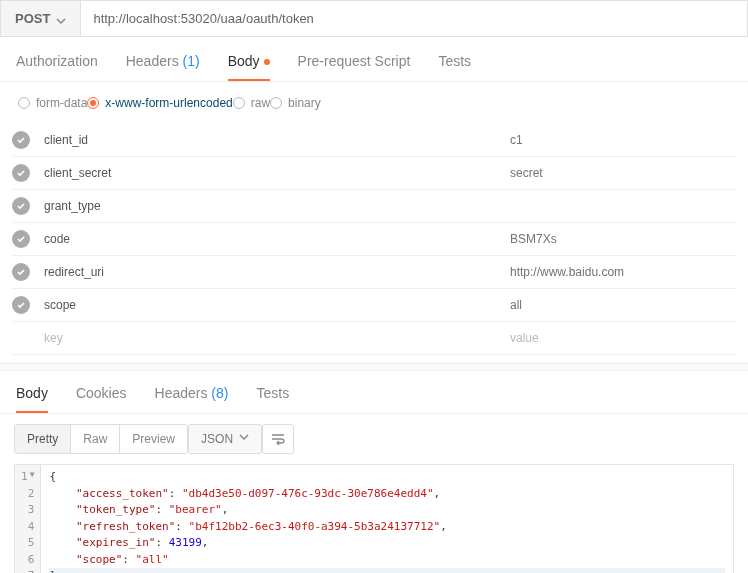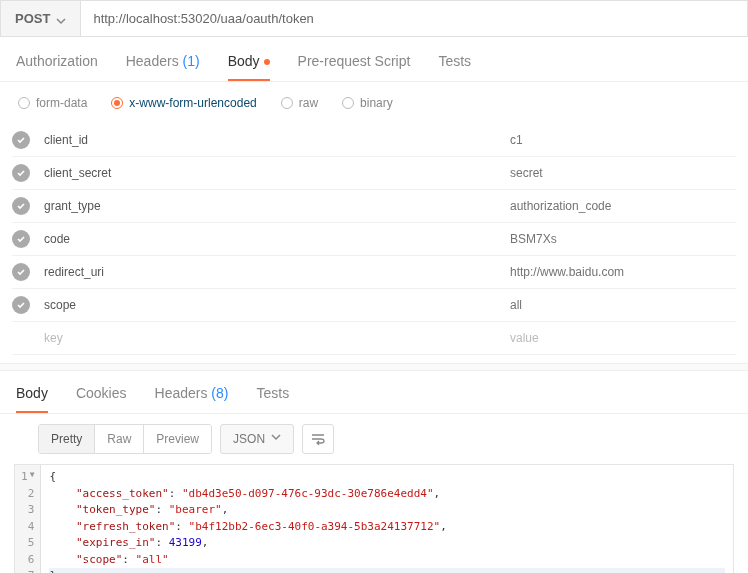--- a/index.html
+++ b/index.html
@@ -5,37 +5,37 @@
 * { box-sizing: border-box; margin: 0; padding: 0; }
 body { font-family: -apple-system, "Helvetica Neue", Arial, sans-serif; font-size: 12px; color: #555; background: #fff; width: 748px; }
 .top-bar { display: flex; border: 1px solid #e0e0e0; background: #fff; }
 .method-dd { display: flex; align-items: flex-end; gap: 6px; padding: 10px 14px; background: #f5f5f5; border-right: 1px solid #e0e0e0; cursor: pointer; font-weight: 600; color: #666; font-size: 13px; }
 .url-input { flex: 1; border: none; padding: 10px 12px; font-size: 13px; color: #666; outline: none; }
 .tabs-row { display: flex; gap: 28px; padding: 16px 16px 0 16px; border-bottom: 1px solid #eee; }
 .tab { padding-bottom: 10px; color: #888; cursor: pointer; font-size: 14px; }
 .tab.active { color: #333; font-weight: 500; border-bottom: 2px solid #ff6c37; }
 .count-blue { color: #2a8cff; }
 .dot-orange { display: inline-block; width: 6px; height: 6px; border-radius: 50%; background: #ff6c37; margin-left: 4px; vertical-align: middle; }
-.radio-row { display: flex; gap: 24px; padding: 14px 18px; align-items: center; }
+.radio-row { display: flex; padding: 14px 18px; align-items: center; }
 .radio-opt { display: flex; align-items: center; gap: 6px; cursor: pointer; color: #888; font-size: 12px; }
 .radio-opt.checked { color: #0c4a6e; }
 .radio-circle { width: 12px; height: 12px; border-radius: 50%; border: 1px solid #bbb; position: relative; }
 .radio-opt.checked .radio-circle { border-color: #ff6c37; }
 .radio-opt.checked .radio-circle::after { content: ""; position: absolute; inset: 2px; border-radius: 50%; background: #ff6c37; }
 .kv-table { padding: 0 12px; }
 .kv-row { display: flex; align-items: center; border-bottom: 1px solid #f0f0f0; padding: 7px 0; }
 .chk { width: 18px; height: 18px; border-radius: 50%; background: #aaa; display: flex; align-items: center; justify-content: center; margin-right: 10px; flex-shrink: 0; }
 .chk svg { width: 10px; height: 10px; }
 .kv-key { flex: 0 0 470px; padding-left: 4px; color: #555; font-size: 12px; }
 .kv-val { flex: 1; color: #737373; font-size: 12px; }
 .kv-row.placeholder .kv-key, .kv-row.placeholder .kv-val { color: #bbb; }
 .kv-row.placeholder .chk { visibility: hidden; }
 .divider { height: 8px; background: #fafafa; border-top: 1px solid #eee; border-bottom: 1px solid #eee; margin-top: 8px; }
 .resp-tabs { display: flex; gap: 28px; padding: 14px 16px 0 16px; border-bottom: 1px solid #eee; }
-.toolbar { display: flex; gap: 8px; padding: 10px 14px; align-items: center; margin-left: 24px; }
+.toolbar { display: flex; padding: 10px 14px; align-items: center; }
 .btn-grp { display: flex; border: 1px solid #ddd; border-radius: 3px; overflow: hidden; }
 .btn { padding: 7px 12px; font-size: 12px; color: #888; background: #fff; cursor: pointer; }
 .btn.selected { background: #f3f3f3; color: #555; }
 .btn + .btn { border-left: 1px solid #ddd; }
 .dd-btn { display: flex; align-items: flex-start; gap: 6px; padding: 7px 12px; border: 1px solid #ddd; border-radius: 3px; background: #f8f8f8; color: #777; cursor: pointer; }
 .wrap-btn { width: 32px; height: 30px; border: 1px solid #ddd; border-radius: 3px; background: #fff; display: flex; align-items: center; justify-content: center; cursor: pointer; }
 .code-area { display: flex; font-family: Menlo, Consolas, monospace; font-size: 11px; border: 1px solid #e5e5e5; margin: 0 14px 14px; }
 .gutter { background: #f5f5f5; color: #999; text-align: right; padding: 4px 6px; border-right: 1px solid #e0e0e0; line-height: 1.5; user-select: none; }
 .gutter .gl { display: flex; gap: 2px; justify-content: flex-end; }
 .code { padding: 4px 8px; white-space: pre; line-height: 1.5; flex: 1; }
@@ -106,21 +106,20 @@
       <div class="kv-key">client_secret</div>
       <div class="kv-val">secret</div>
     </div>
     <div class="kv-row">
       <div class="chk">
         <svg viewBox="0 0 10 10">
           <path d="M2 5 L4 7 L8 3" fill="none" stroke="#fff" stroke-width="1.6"></path>
         </svg>
       </div>
       <div class="kv-key">grant_type</div>
-      <div class="kv-val">authorization_code</div>
     </div>
     <div class="kv-row">
       <div class="chk">
         <svg viewBox="0 0 10 10">
           <path d="M2 5 L4 7 L8 3" fill="none" stroke="#fff" stroke-width="1.6"></path>
         </svg>
       </div>
       <div class="kv-key">code</div>
       <div class="kv-val">BSM7Xs</div>
     </div>

